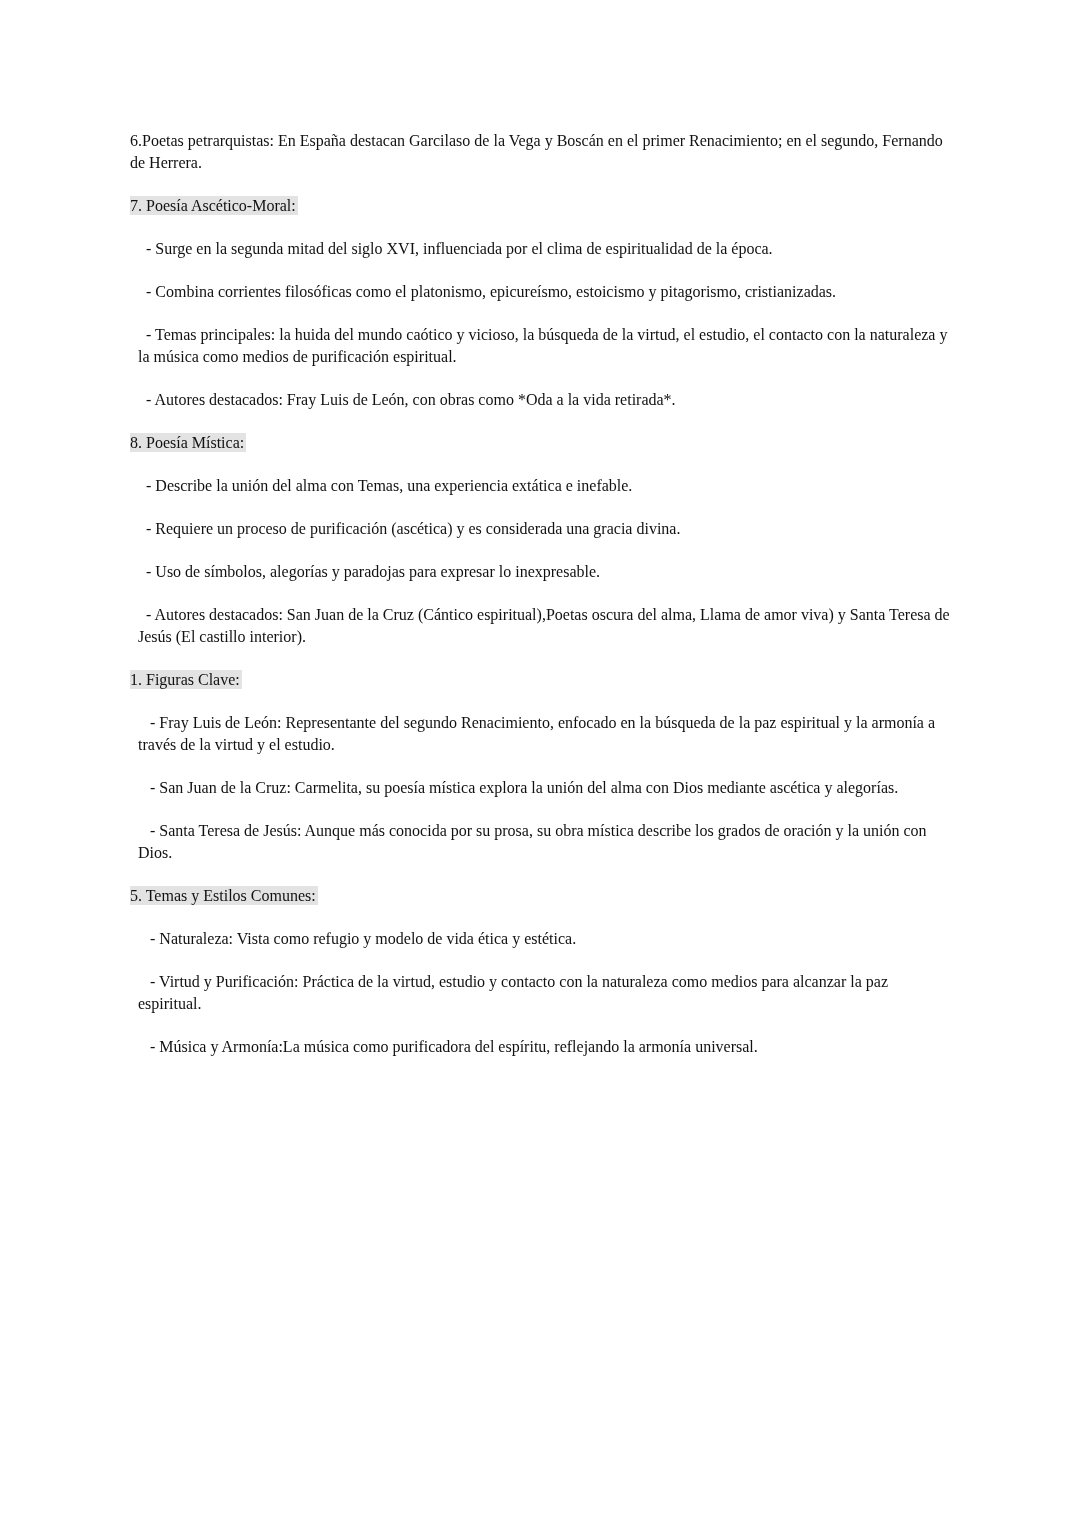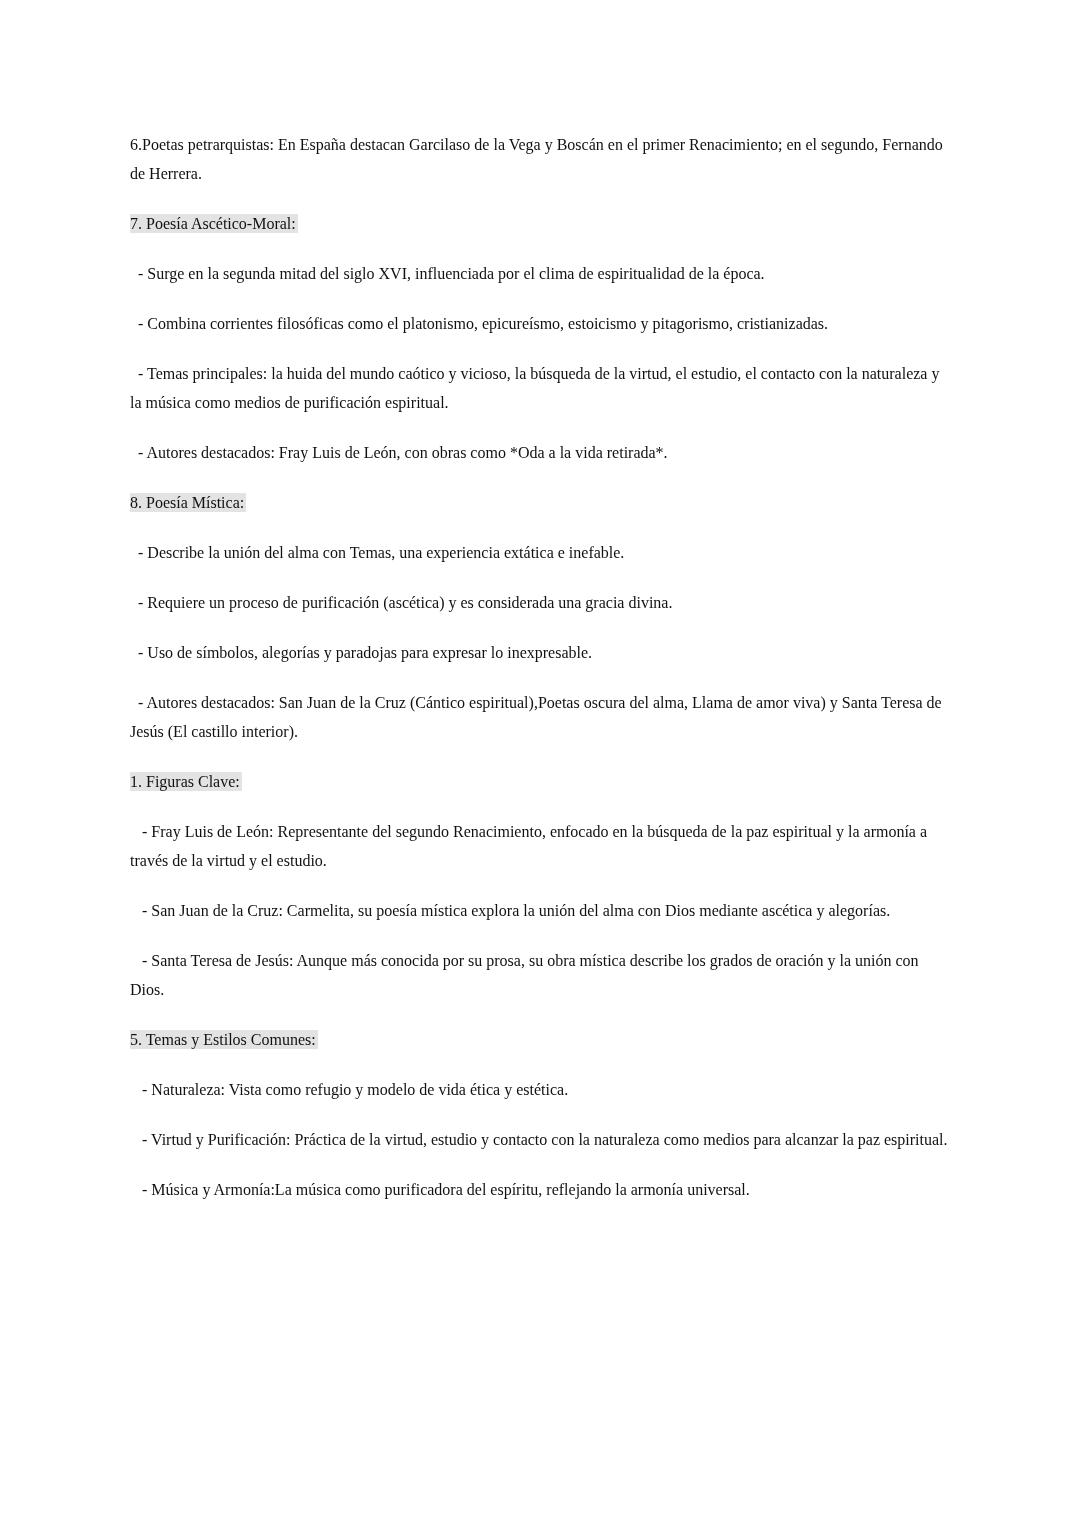--- a/index.html
+++ b/index.html
@@ -13,35 +13,35 @@
       position: relative;
       overflow: hidden;
     }
     .page {
       position: absolute;
       left: 130px;
       top: 130px;
       width: 820px;
       font-family: "Liberation Serif", "DejaVu Serif", serif;
       font-size: 16px;
-      line-height: 29px;
+      line-height: 22px;
       color: #111111;
     }
     .para {
       margin: 0 0 21px 0;
     }
     .heading {
       margin: 0 0 21px 0;
     }
     .heading span {
       background: #e3e3e3;
       padding: 1px 2px 1px 0;
     }
     .bullet {
-      margin: 0 0 21px 0;
+      margin: 0 0 21px 8px;
       text-indent: 8px;
     }
     .bullet.wide {
       text-indent: 12px;
     }
   </style>
 </head>
 <body>
 
 <div class="page">

